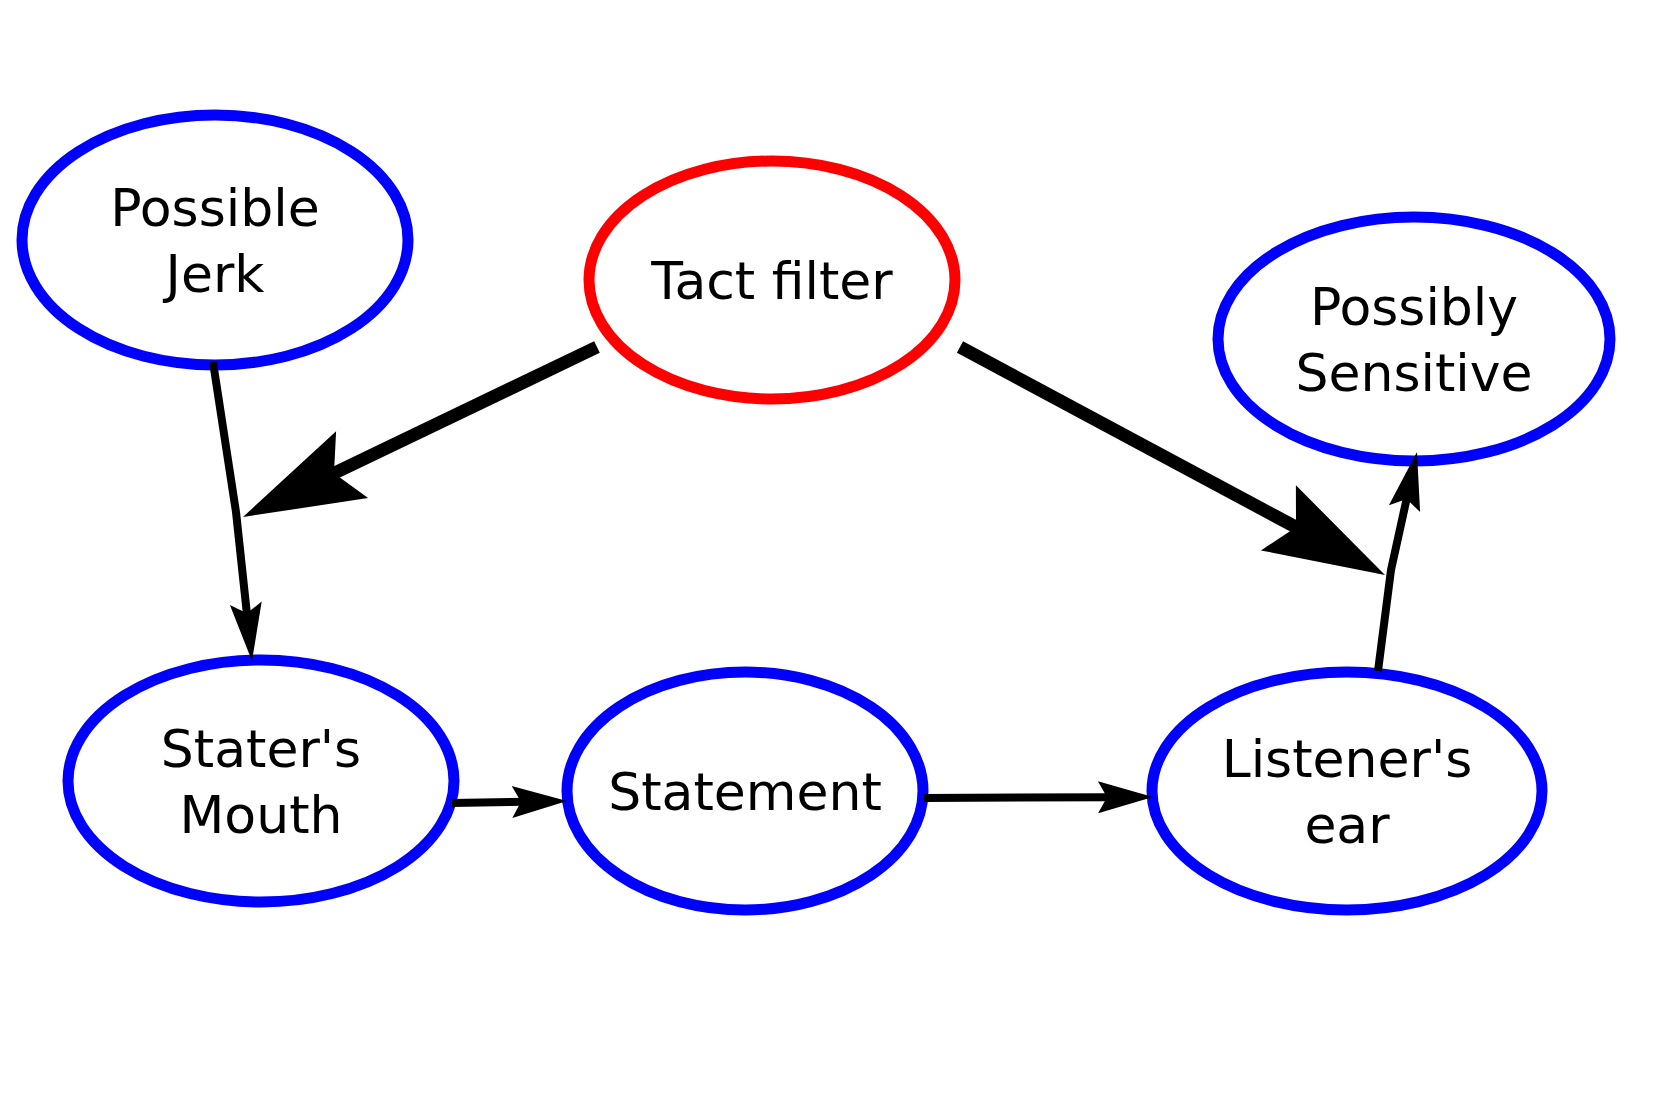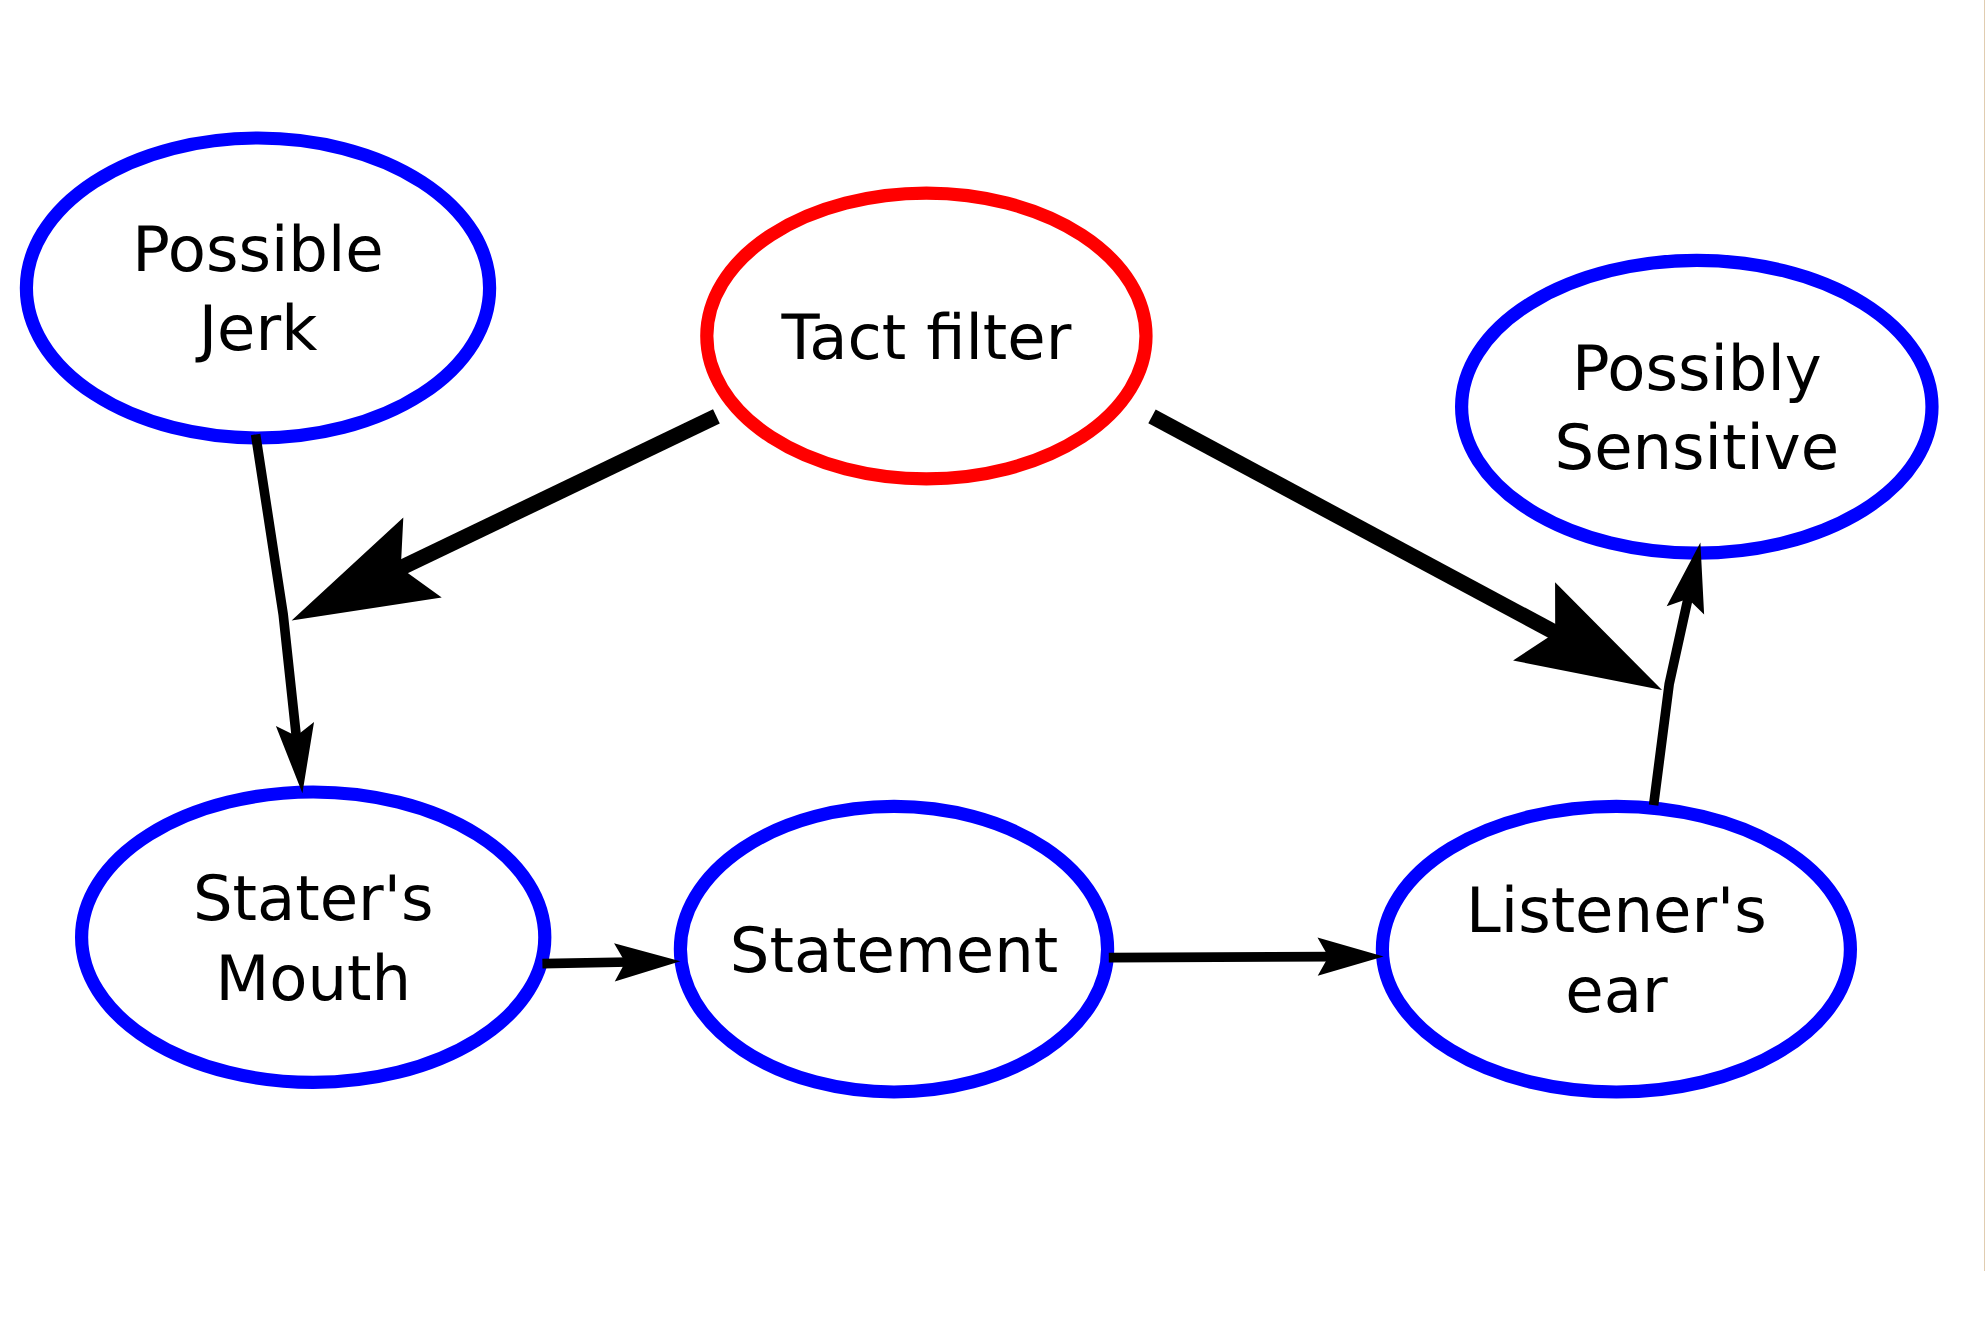--- a/index.html
+++ b/index.html
@@ -4,21 +4,21 @@
 <style>
   html, body {
     margin: 0;
     padding: 0;
     background: #ffffff;
   }
   .page {
     position: relative;
     width: 1654px;
     height: 1111px;
-    background: #a16207;
+    background: #8b5cf6;
     overflow: hidden;
   }
   svg.diagram {
     display: block;
     width: 1654px;
     height: 1111px;
   }
   svg.diagram text {
     font-family: "DejaVu Sans", "Liberation Sans", sans-serif;
   }

